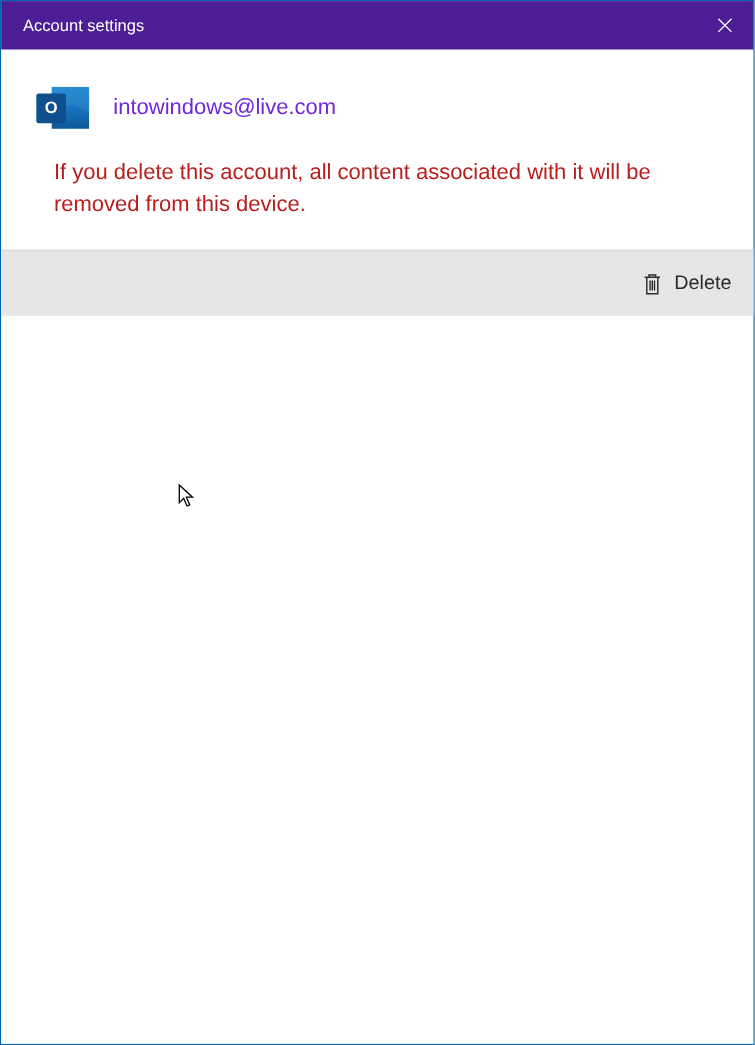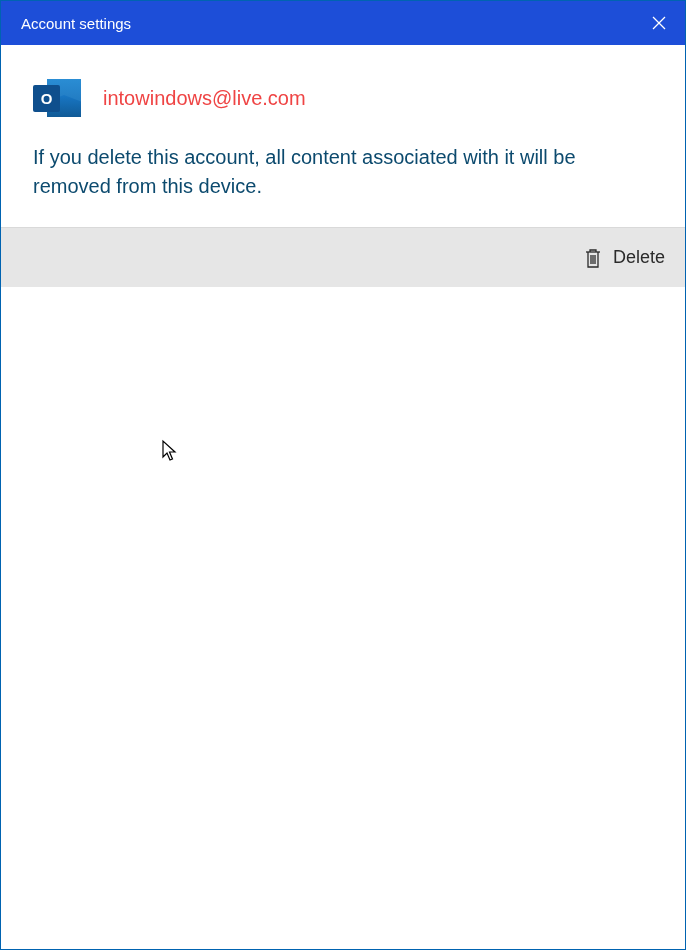--- a/index.html
+++ b/index.html
@@ -10,21 +10,21 @@
     body {
       font-family: "Segoe UI", -apple-system, sans-serif;
       background: #fff;
       width: 686px;
       height: 950px;
       display: flex;
       flex-direction: column;
       border: 1px solid #0063b1;
     }
     .titlebar {
-      background: #1d4ed8;
+      background: #4c1d95;
       color: #fff;
       height: 44px;
       display: flex;
       align-items: center;
       justify-content: space-between;
       padding-left: 20px;
     }
     .titlebar-title {
       font-size: 15px;
       font-weight: 400;
@@ -94,28 +94,29 @@
       display: flex;
       align-items: center;
       justify-content: center;
       color: #fff;
       font-weight: 600;
       font-size: 15px;
     }
     .email-text {
       font-size: 20px;
       font-weight: 400;
-      color: #ef4444;
+      color: #6d28d9;
     }
     .body-text {
       font-size: 20px;
       line-height: 1.45;
-      color: #0c4a6e;
+      color: #b91c1c;
       margin-bottom: 26px;
       max-width: 590px;
+      margin-left: 16px;
     }
     .cursor {
       position: absolute;
       left: 160px;
       top: 438px;
       pointer-events: none;
     }
     .cursor svg {
       width: 18px;
       height: 24px;

